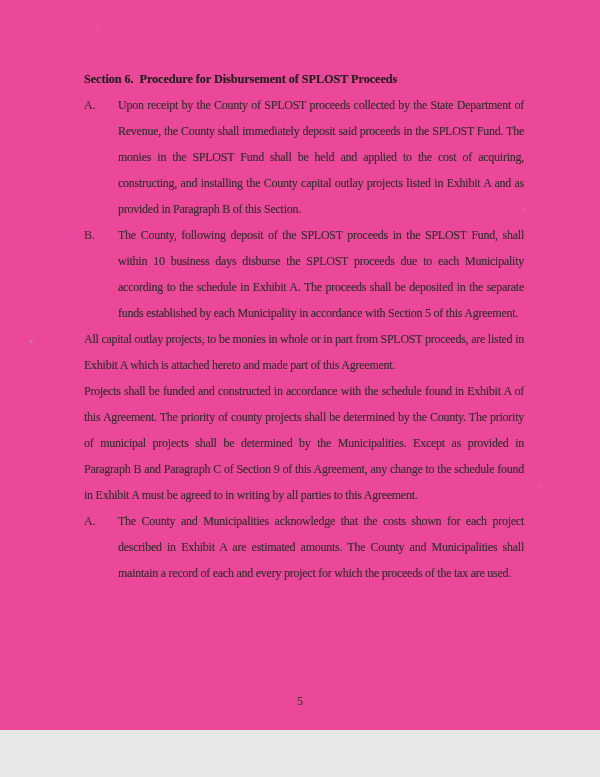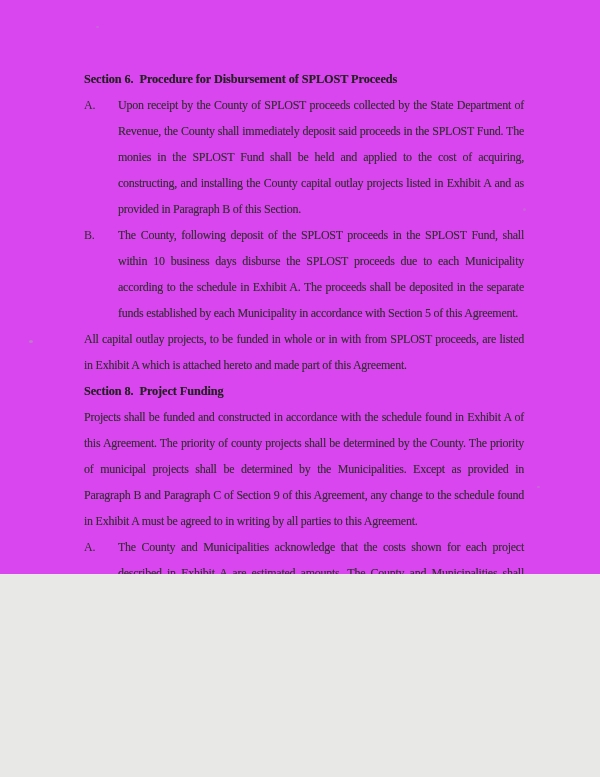--- a/index.html
+++ b/index.html
@@ -3,23 +3,23 @@
 <meta charset="utf-8">
 <style>
   html, body {
     margin: 0;
     padding: 0;
     background: #e8e8e6;
   }
   .sheet {
     position: relative;
     width: 600px;
-    height: 574px;
+    height: 730px;
     margin: 0;
-    background: #d946ef;
+    background: #ec4899;
     overflow: hidden;
     font-family: "Liberation Serif", serif;
     color: #2e2d2b;
   }
   .content {
     position: absolute;
     left: 84px;
     top: 66px;
     width: 440px;
   }
@@ -88,23 +88,22 @@
       <span class="letter-label">A.</span>
       <p class="para">Upon receipt by the County of SPLOST proceeds collected by the State Department of Revenue, the County shall immediately deposit said proceeds in the SPLOST Fund. The monies in the SPLOST Fund shall be held and applied to the cost of acquiring, constructing, and installing the County capital outlay projects listed in Exhibit A and as provided in Paragraph B of this Section.</p>
     </div>
 
     <div class="lettered">
       <span class="letter-label">B.</span>
       <p class="para">The County, following deposit of the SPLOST proceeds in the SPLOST Fund, shall within 10 business days disburse the SPLOST proceeds due to each Municipality according to the schedule in Exhibit A. The proceeds shall be deposited in the separate funds established by each Municipality in accordance with Section 5 of this Agreement.</p>
     </div>
 
 
-    <p class="para">All capital outlay projects, to be funded in whole or in with from SPLOST proceeds, are listed in Exhibit A which is attached hereto and made part of this Agreement.</p>
+    <p class="para">All capital outlay projects, to be monies in whole or in part from SPLOST proceeds, are listed in Exhibit A which is attached hereto and made part of this Agreement.</p>
 
-    <h2 class="sec-heading">Section 8.&nbsp; Project Funding</h2>
 
     <p class="para">Projects shall be funded and constructed in accordance with the schedule found in Exhibit A of this Agreement. The priority of county projects shall be determined by the County. The priority of municipal projects shall be determined by the Municipalities. Except as provided in Paragraph B and Paragraph C of Section 9 of this Agreement, any change to the schedule found in Exhibit A must be agreed to in writing by all parties to this Agreement.</p>
 
 
     <div class="lettered">
       <span class="letter-label">A.</span>
       <p class="para">The County and Municipalities acknowledge that the costs shown for each project described in Exhibit A are estimated amounts. The County and Municipalities shall maintain a record of each and every project for which the proceeds of the tax are used.</p>
     </div>
 
   </div>

